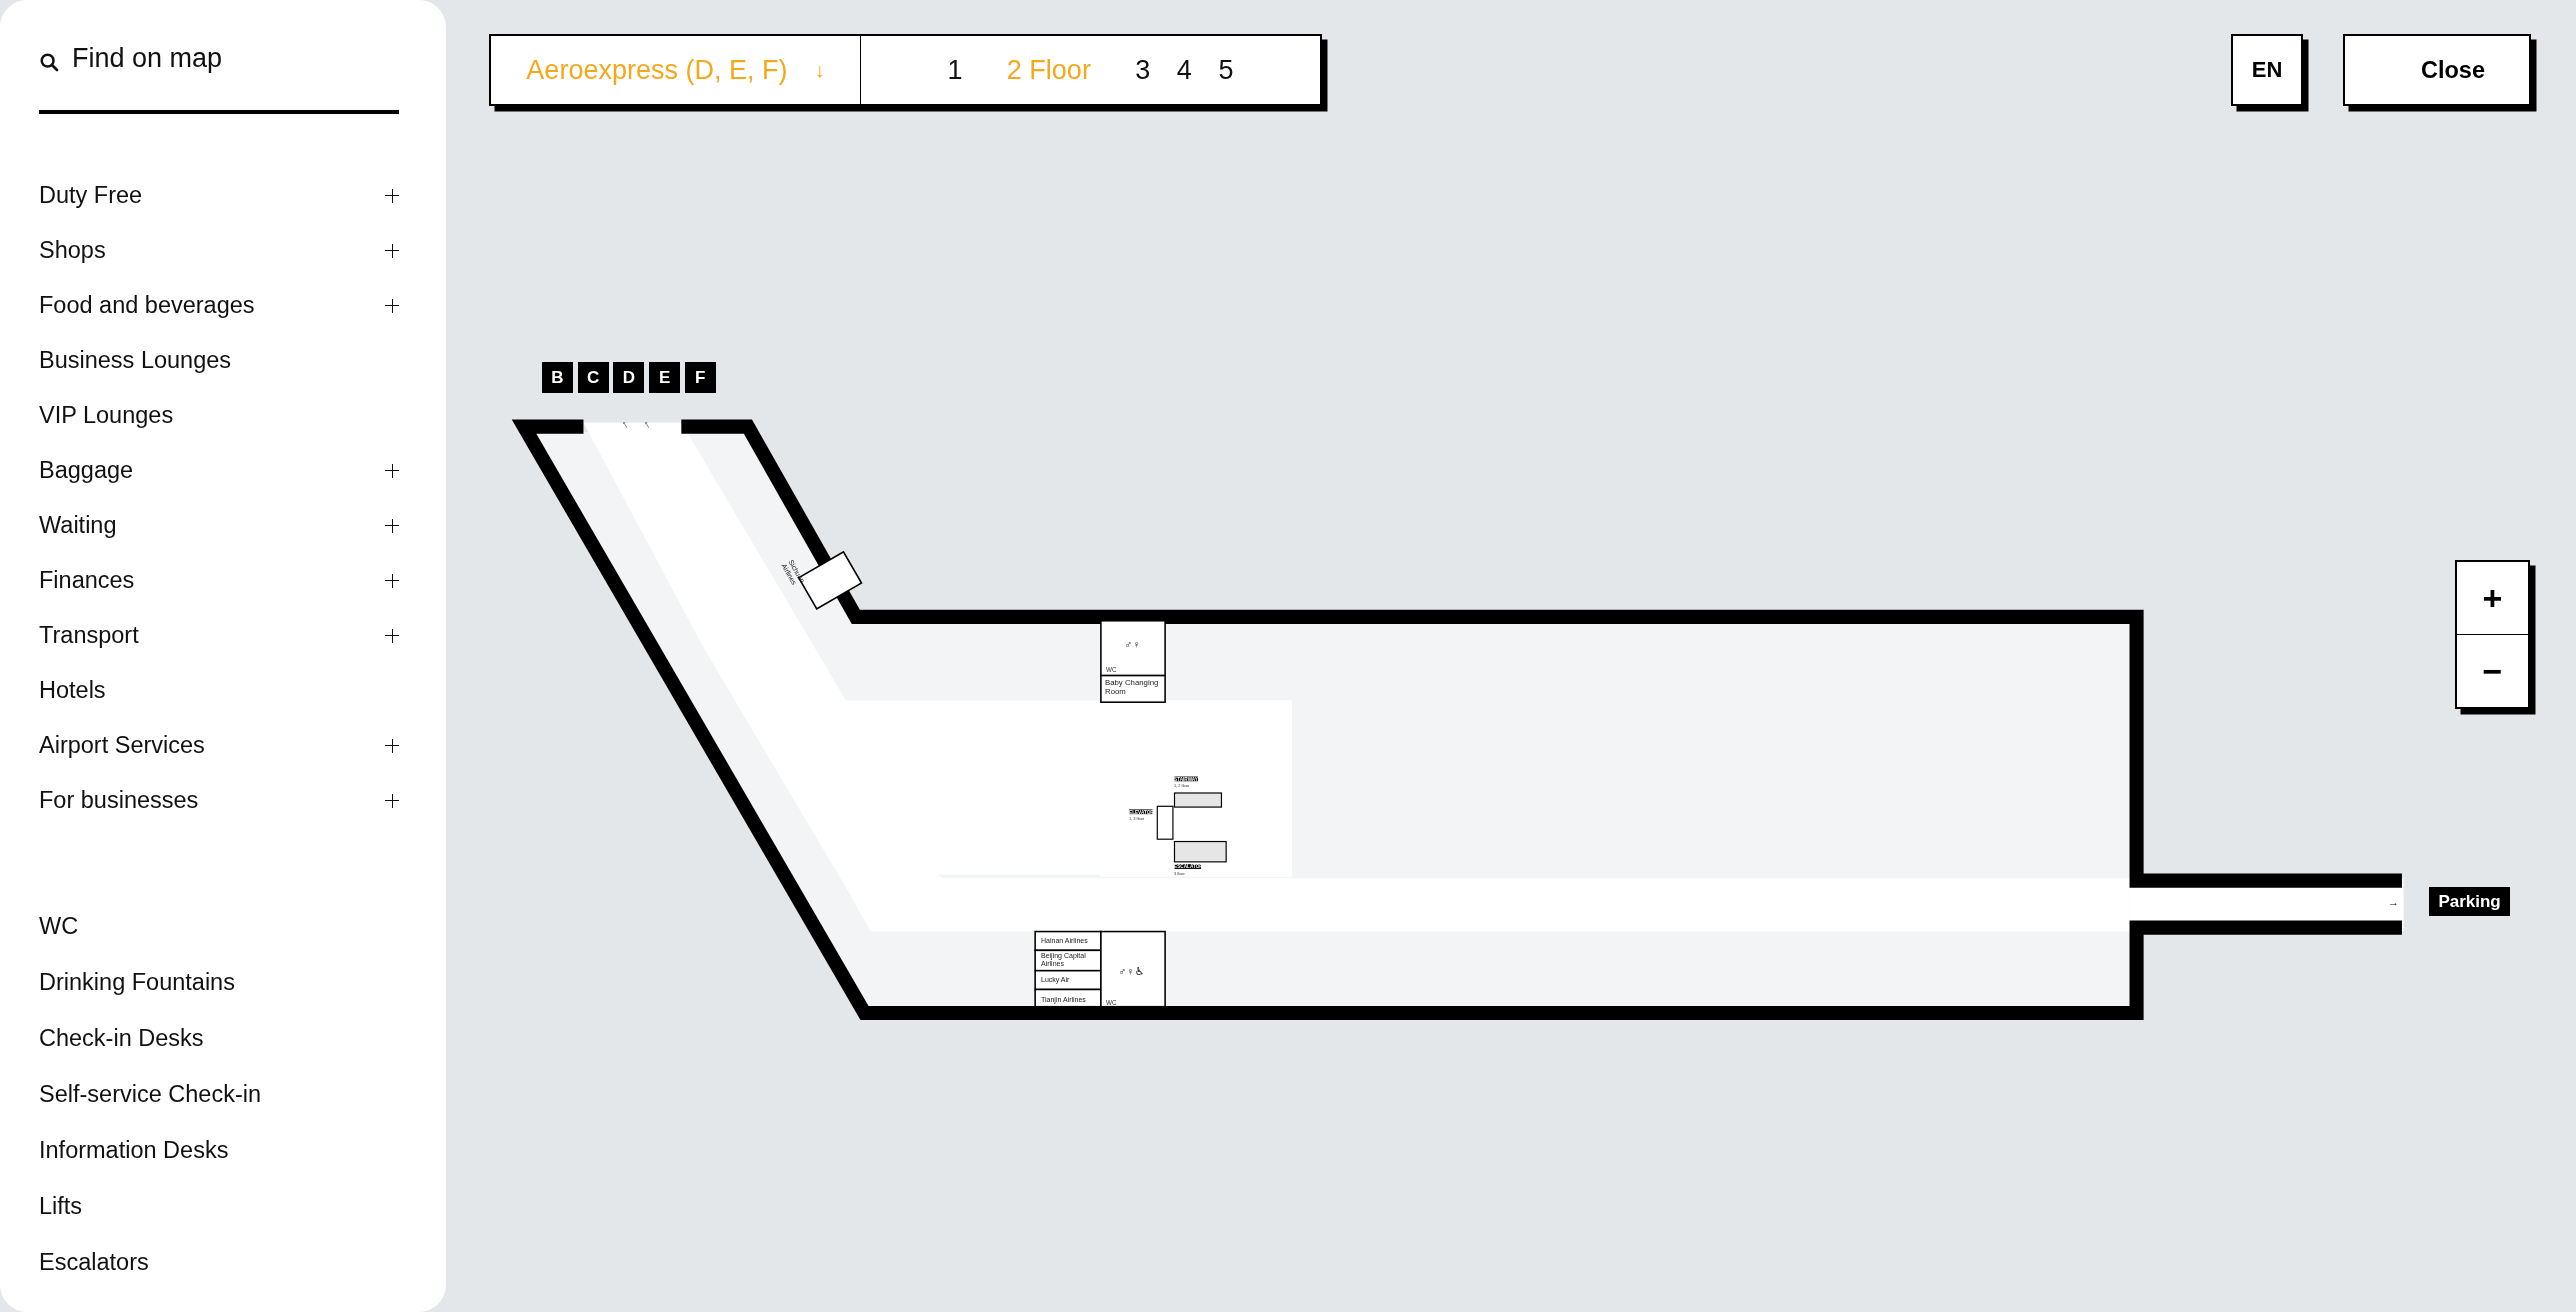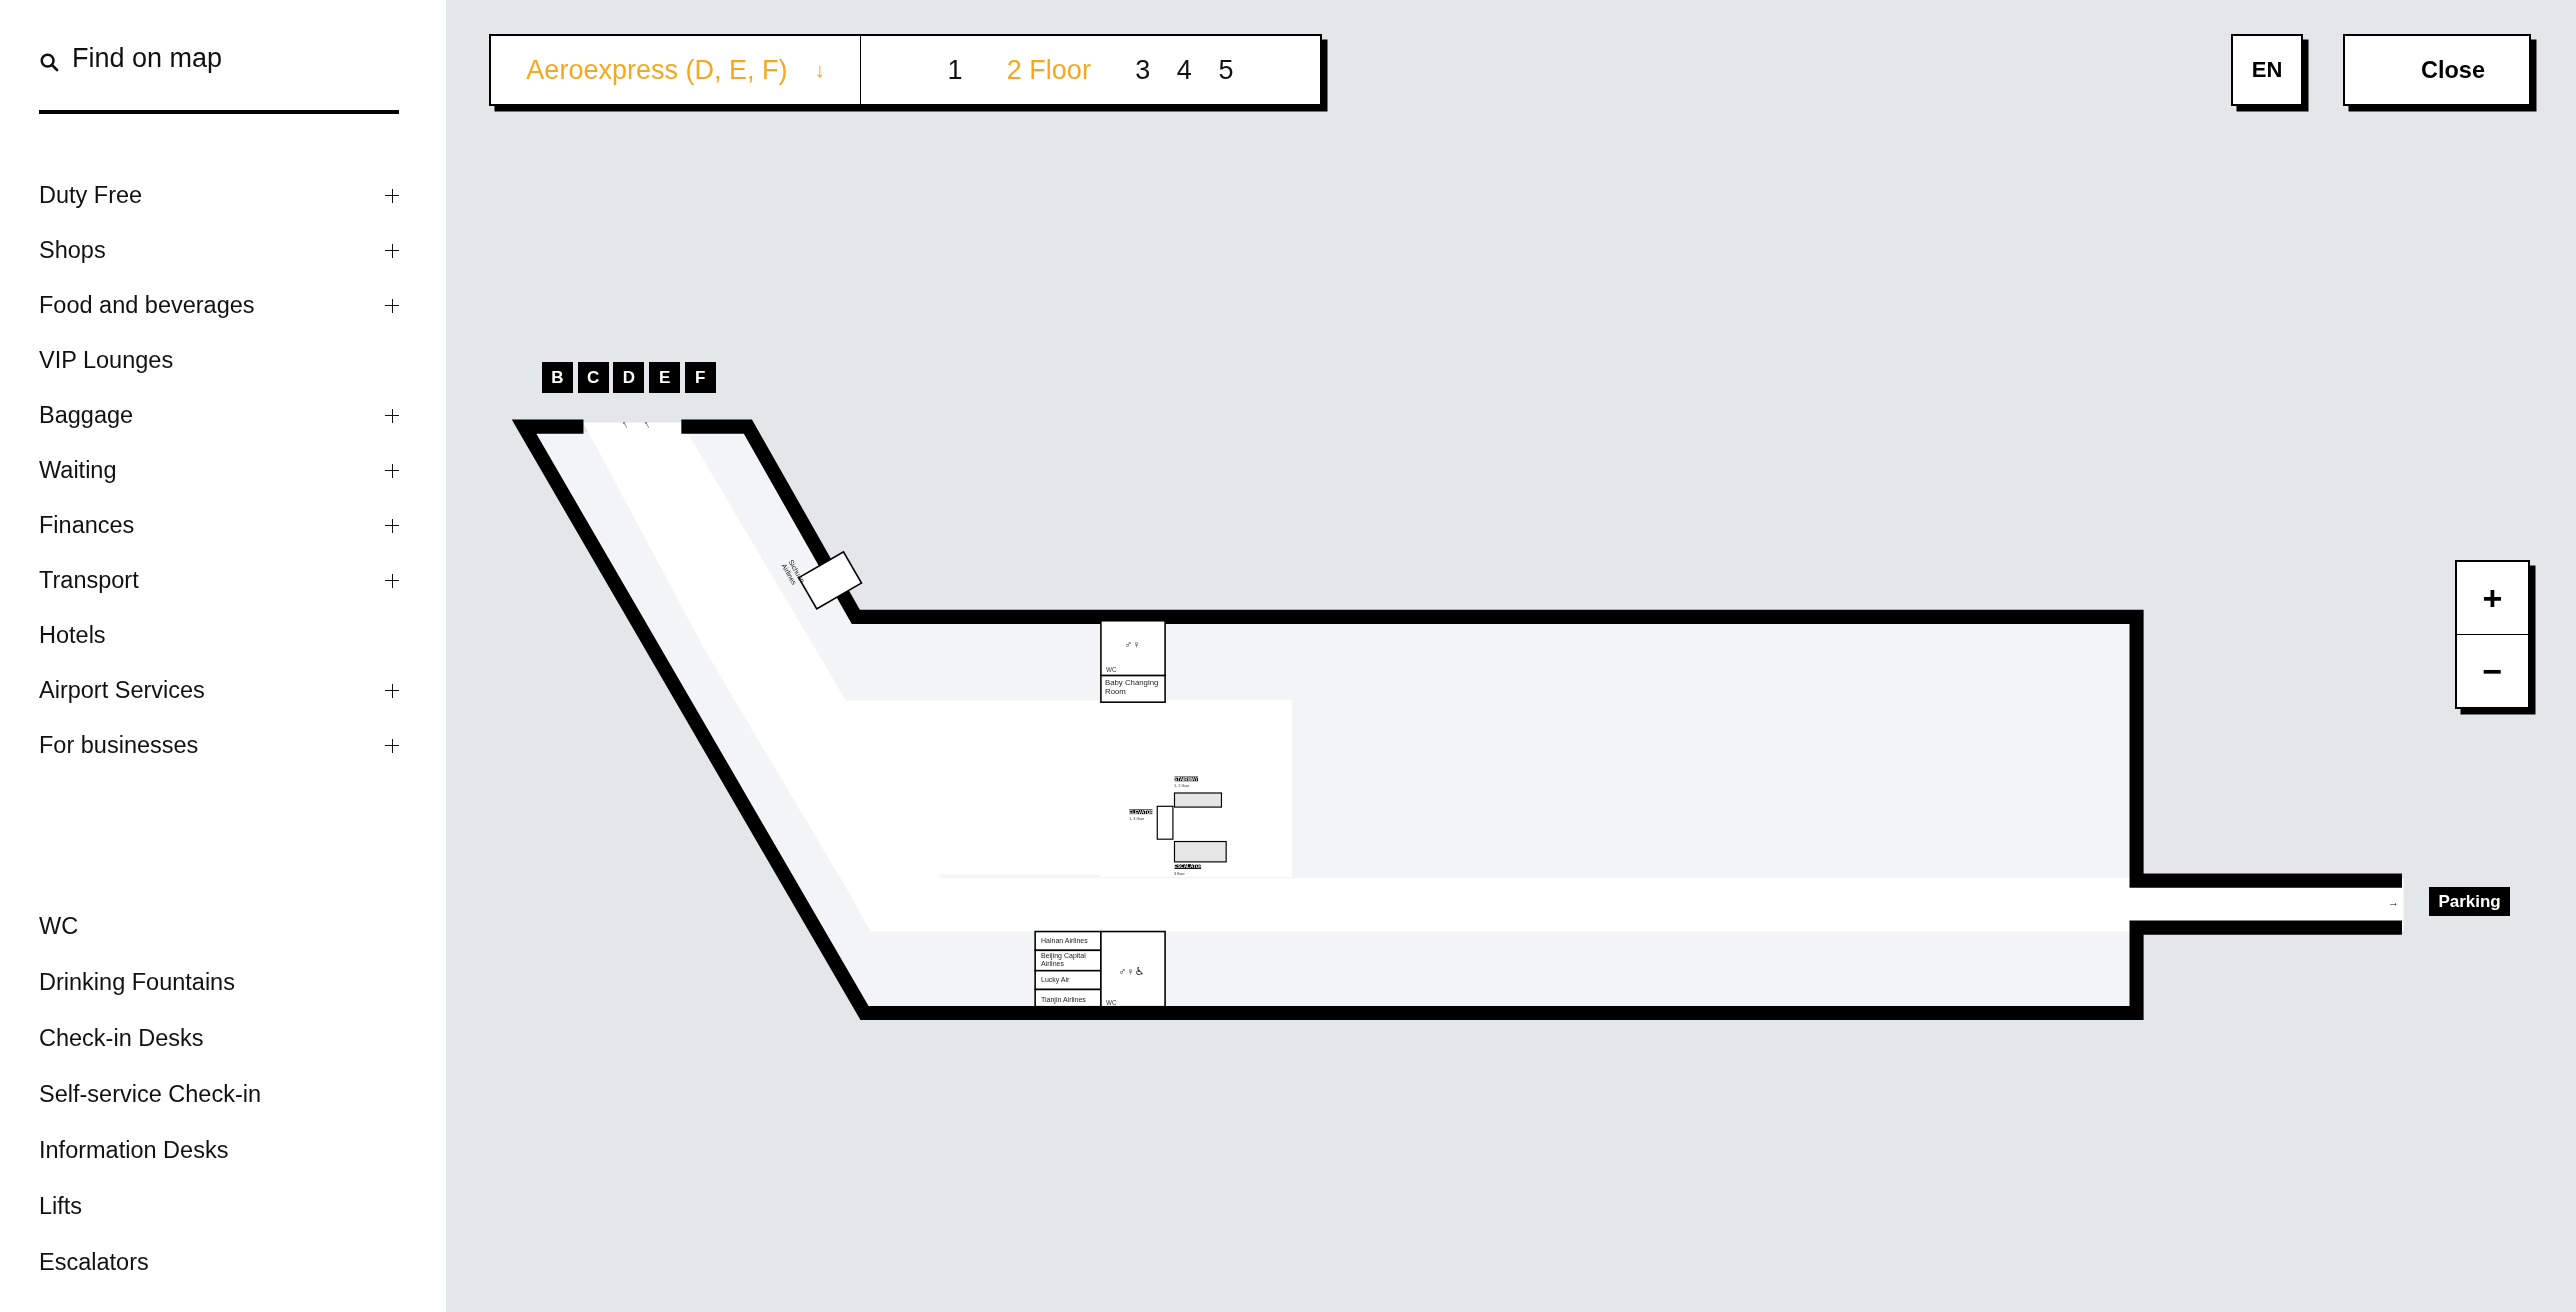--- a/index.html
+++ b/index.html
@@ -9,20 +9,21 @@
     font-family: "Liberation Sans", "DejaVu Sans", sans-serif;
     color: #000;
     position: relative;
   }
   
   .sidebar {
     position: absolute; left: 0; top: 0;
     width: 446px; height: 1312px;
     background: #ffffff;
     overflow: hidden;
+    border-radius: 27px;
   }
   .search {
     position: absolute; left: 39px; top: 33px;
     width: 360px; height: 81px;
     border-bottom: 4.7px solid #000;
     display: flex; align-items: flex-start;
     padding-top: 6.3px;
     cursor: text;
   }
   .search-icon { width: 20.4px; height: 20.4px; margin-top: 12.5px; margin-right: 12.5px; position: relative; }
@@ -214,20 +215,23 @@
         <span>Duty Free</span>
         <span class="plus"></span>
       </div>
     <div class="menu-item">
         <span>Shops</span>
         <span class="plus"></span>
       </div>
     <div class="menu-item">
         <span>Food and beverages</span>
         <span class="plus"></span>
+      </div>
+    <div class="menu-item">
+        <span>Business Lounges</span>
       </div>
     <div class="menu-item">
         <span>VIP Lounges</span>
       </div>
     <div class="menu-item">
         <span>Baggage</span>
         <span class="plus"></span>
       </div>
     <div class="menu-item">
         <span>Waiting</span>

